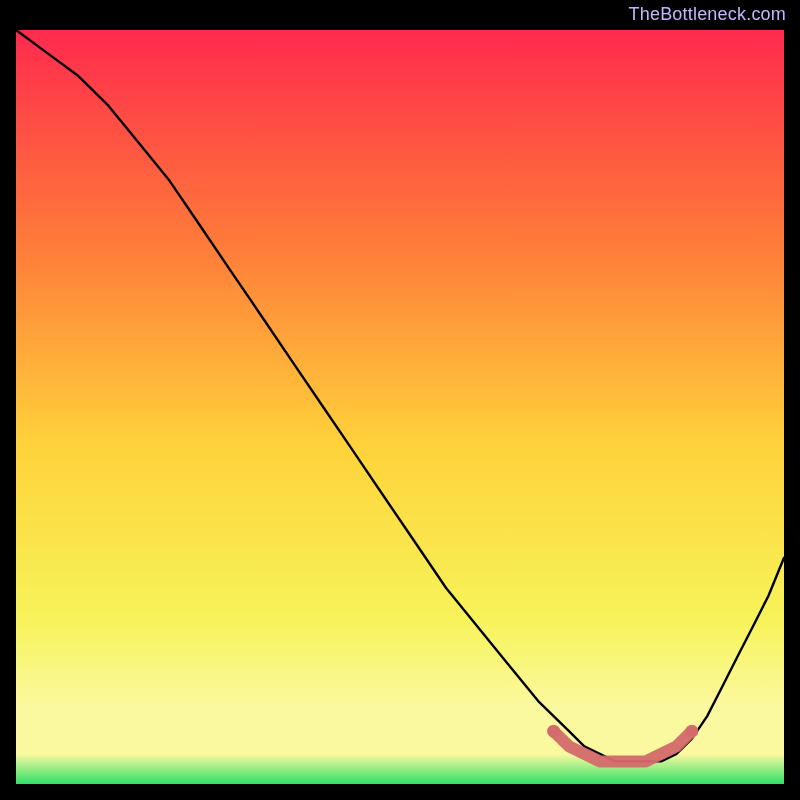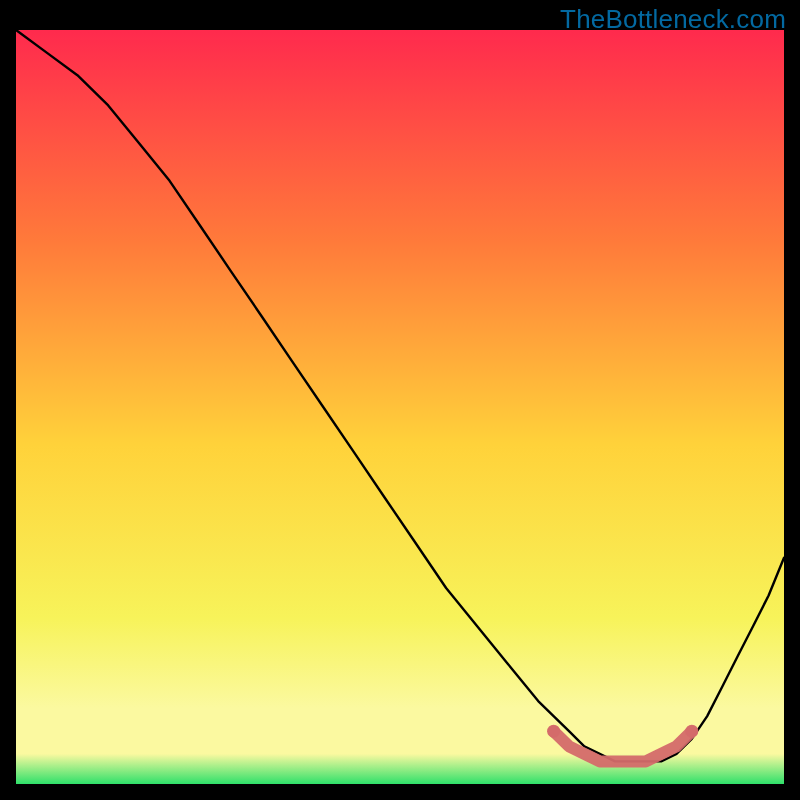--- a/index.html
+++ b/index.html
@@ -13,22 +13,22 @@
   }
   #stage {
     position: relative;
     width: 800px;
     height: 800px;
   }
   #watermark {
     position: absolute;
     top: 4px;
     right: 14px;
-    color: #0369a1;
-    font-size: 26px;
+    color: #c4b5fd;
+    font-size: 18px;
     font-weight: 400;
     letter-spacing: 0.2px;
     z-index: 3;
   }
   svg {
     position: absolute;
     left: 0;
     top: 0;
   }
 </style>

